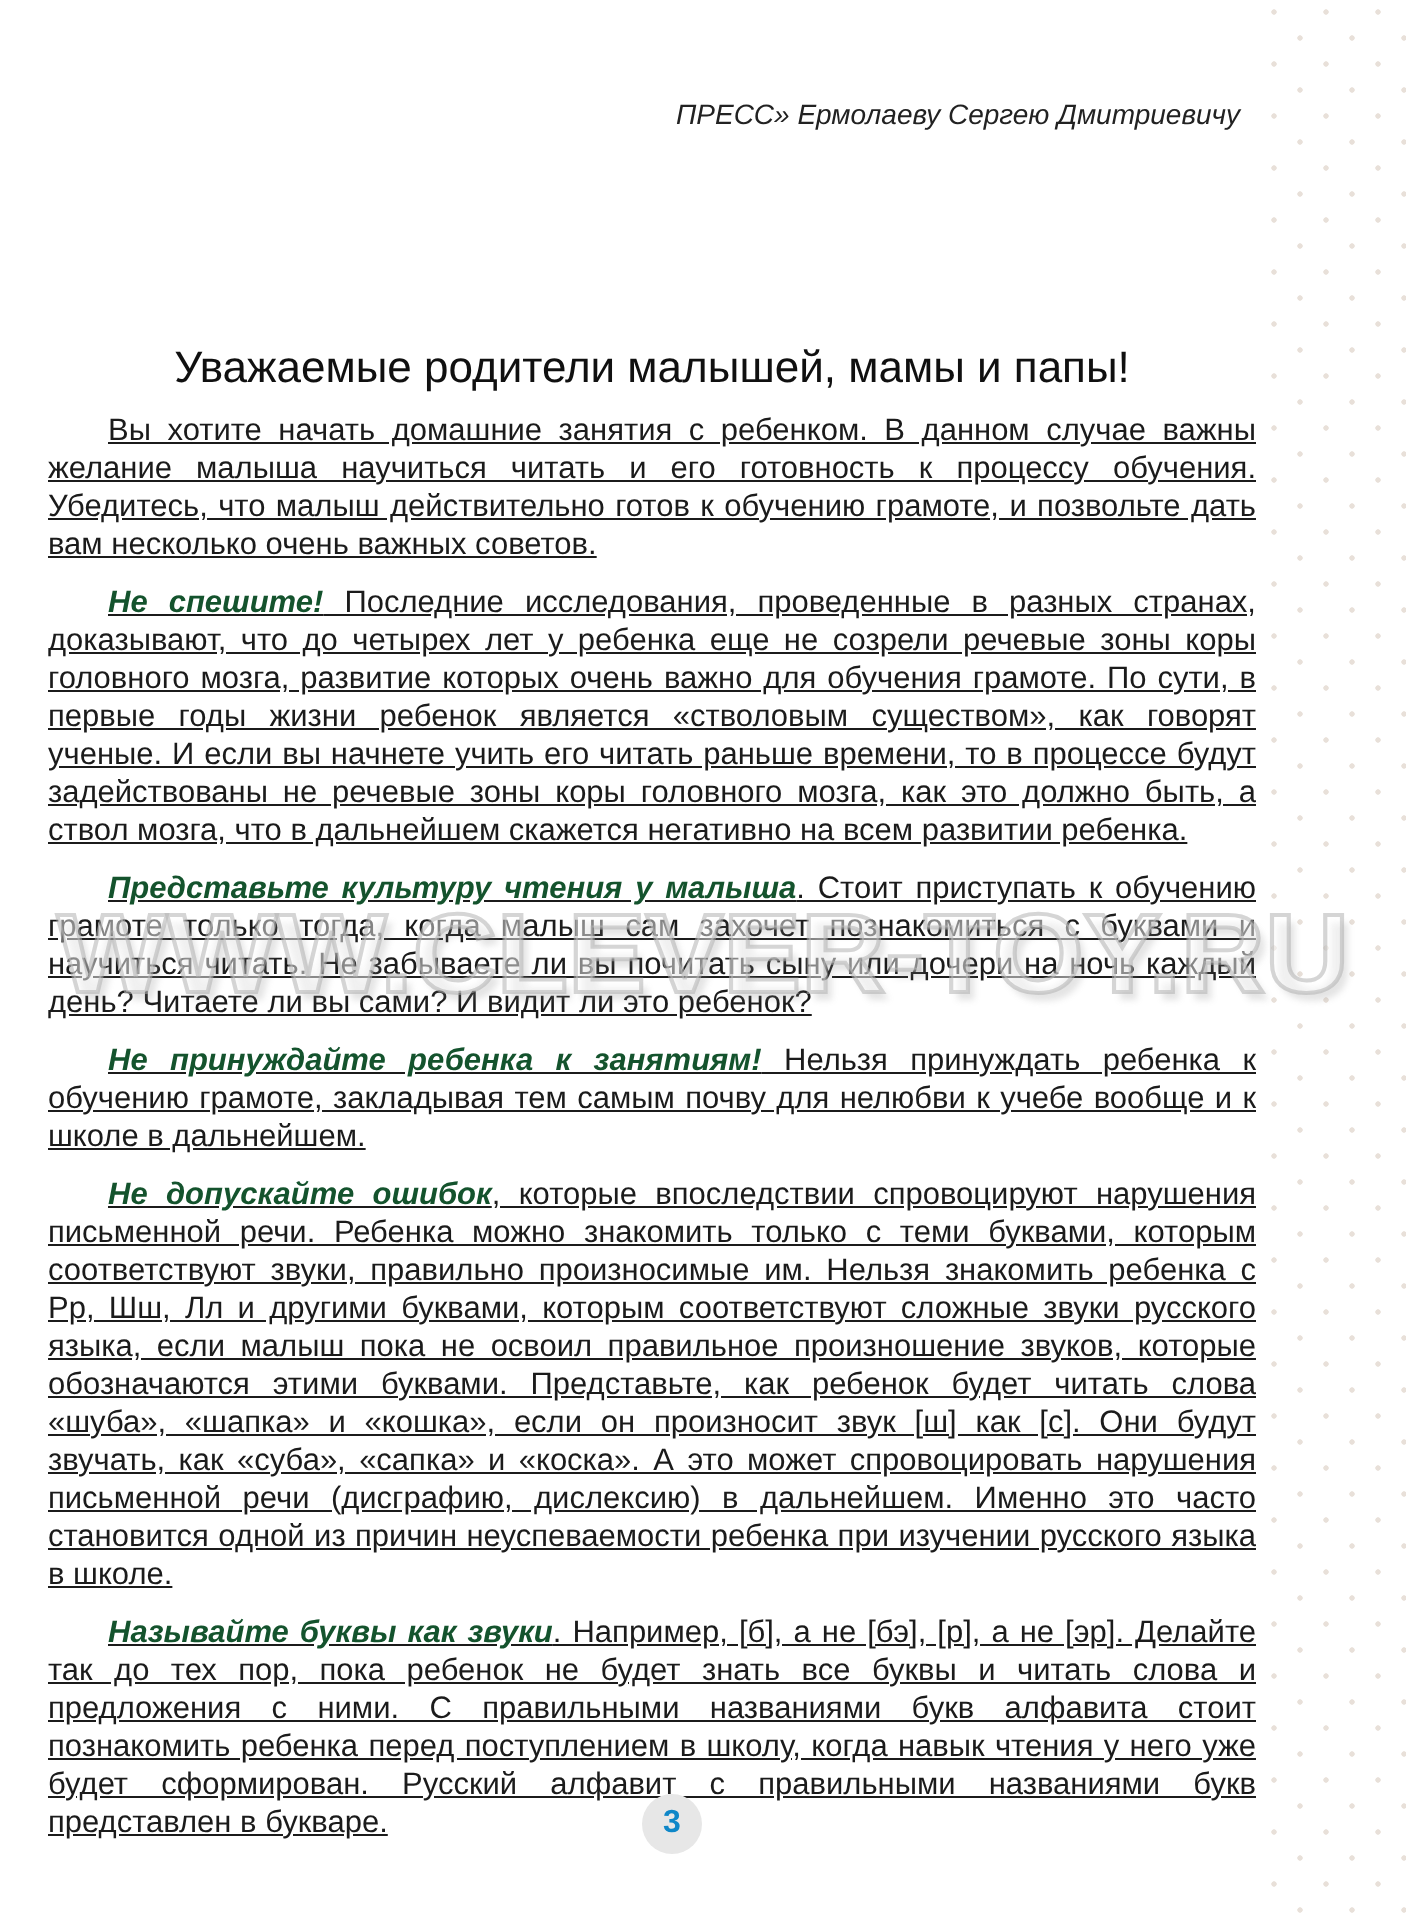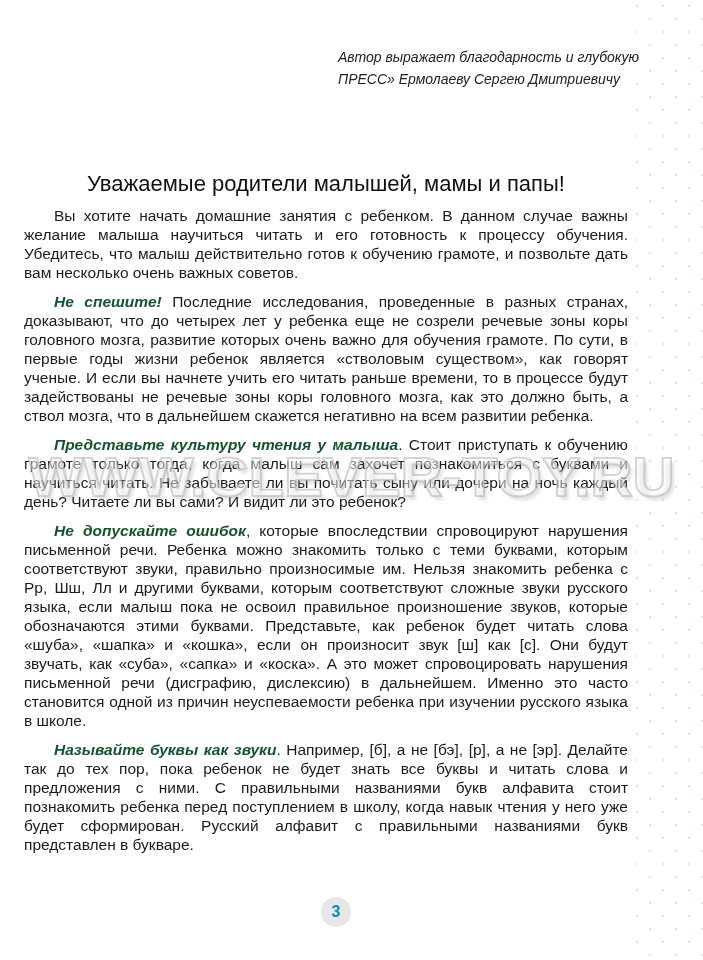--- a/index.html
+++ b/index.html
@@ -21,21 +21,21 @@
     font-style:italic; font-size:14px; line-height:22px; color:#222222;
   }
   .dedication div { white-space:nowrap; }
   .title {
     position:absolute; top:156px; left:24px; width:604px;
     text-align:center; font-size:22px; font-weight:normal; color:#101010;
   }
   .body-col { position:absolute; top:206px; left:24px; width:604px; }
   .body-col p {
     margin:0 0 10px 0; text-align:justify; text-indent:30px;
-    font-size:15.5px; line-height:19px; color:#1b1b1b;
+    font-size:15.5px; line-height:19px; color:#1b1b1b;text-decoration:underline;
   }
   .lead { color:#14532d; font-weight:bold; font-style:italic; }
   .watermark {
     position:absolute; top:444px; left:0; width:703px;
     text-align:center; white-space:nowrap;
     font-size:56px; font-weight:bold;
     color:rgba(255,255,255,0.45);
     -webkit-text-stroke:2px rgba(178,178,178,0.55);
     text-shadow:3px 4px 3px rgba(130,130,130,0.22);
     transform:scale(1.04,1.0); transform-origin:center;
@@ -49,30 +49,30 @@
   }
 </style>
 </head>
 <body>
 
 <div class="page">
 
   <div class="dots"></div>
 
   <div class="dedication">
-    <div>Автор выражает благодарность и глубокую</div>
     <div>ПРЕСС» Ермолаеву Сергею Дмитриевичу</div>
   </div>
 
   <h1 class="title">Уважаемые родители малышей, мамы и папы!</h1>
 
   <div class="body-col">
     <p><span class="lead"></span><span>Вы хотите начать домашние занятия с ребенком. В данном случае важны желание малыша научиться читать и его готовность к процессу обучения. Убедитесь, что малыш действительно готов к обучению грамоте, и позвольте дать вам несколько очень важных советов.</span></p>
     <p><span class="lead">Не спешите!</span><span> Последние исследования, проведенные в разных странах, доказывают, что до четырех лет у ребенка еще не созрели речевые зоны коры головного мозга, развитие которых очень важно для обучения грамоте. По сути, в первые годы жизни ребенок является «стволовым существом», как говорят ученые. И если вы начнете учить его читать раньше времени, то в процессе будут задействованы не речевые зоны коры головного мозга, как это должно быть, а ствол мозга, что в дальнейшем скажется негативно на всем развитии ребенка.</span></p>
     <p><span class="lead">Представьте культуру чтения у малыша</span><span>. Стоит приступать к обучению грамоте только тогда, когда малыш сам захочет познакомиться с буквами и научиться читать. Не забываете ли вы почитать сыну или дочери на ночь каждый день? Читаете ли вы сами? И видит ли это ребенок?</span></p>
+    <p><span class="lead">Не принуждайте ребенка к занятиям!</span><span> Нельзя принуждать ребенка к обучению грамоте, закладывая тем самым почву для нелюбви к учебе вообще и к школе в дальнейшем.</span></p>
     <p><span class="lead">Не допускайте ошибок</span><span>, которые впоследствии спровоцируют нарушения письменной речи. Ребенка можно знакомить только с теми буквами, которым соответствуют звуки, правильно произносимые им. Нельзя знакомить ребенка с Рр, Шш, Лл и другими буквами, которым соответствуют сложные звуки русского языка, если малыш пока не освоил правильное произношение звуков, которые обозначаются этими буквами. Представьте, как ребенок будет читать слова «шуба», «шапка» и «кошка», если он произносит звук [ш] как [с]. Они будут звучать, как «суба», «сапка» и «коска». А это может спровоцировать нарушения письменной речи (дисграфию, дислексию) в дальнейшем. Именно это часто становится одной из причин неуспеваемости ребенка при изучении русского языка в школе.</span></p>
     <p><span class="lead">Называйте буквы как звуки</span><span>. Например, [б], а не [бэ], [р], а не [эр].  Делайте так до тех пор, пока ребенок не будет знать все буквы и читать слова и предложения с ними. С правильными названиями букв алфавита стоит познакомить ребенка перед поступлением в школу, когда навык чтения у него уже будет сформирован. Русский алфавит с правильными названиями букв представлен в букваре.</span></p>
   </div>
 
   <div class="watermark">WWW.CLEVER-TOY.RU</div>
 
   <div class="pagenum-badge">
     <span>3</span>
   </div>
 

